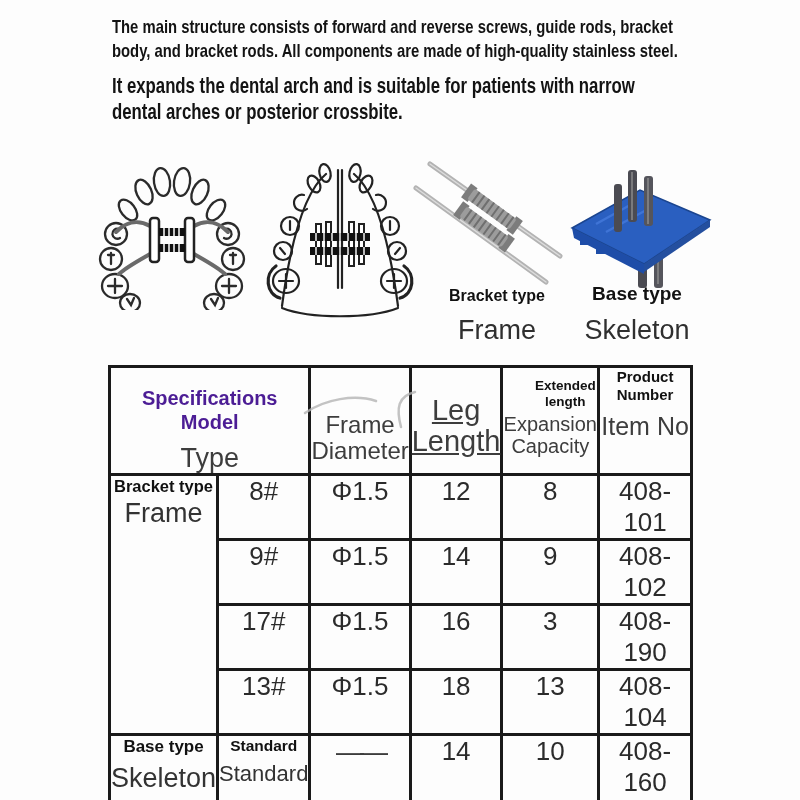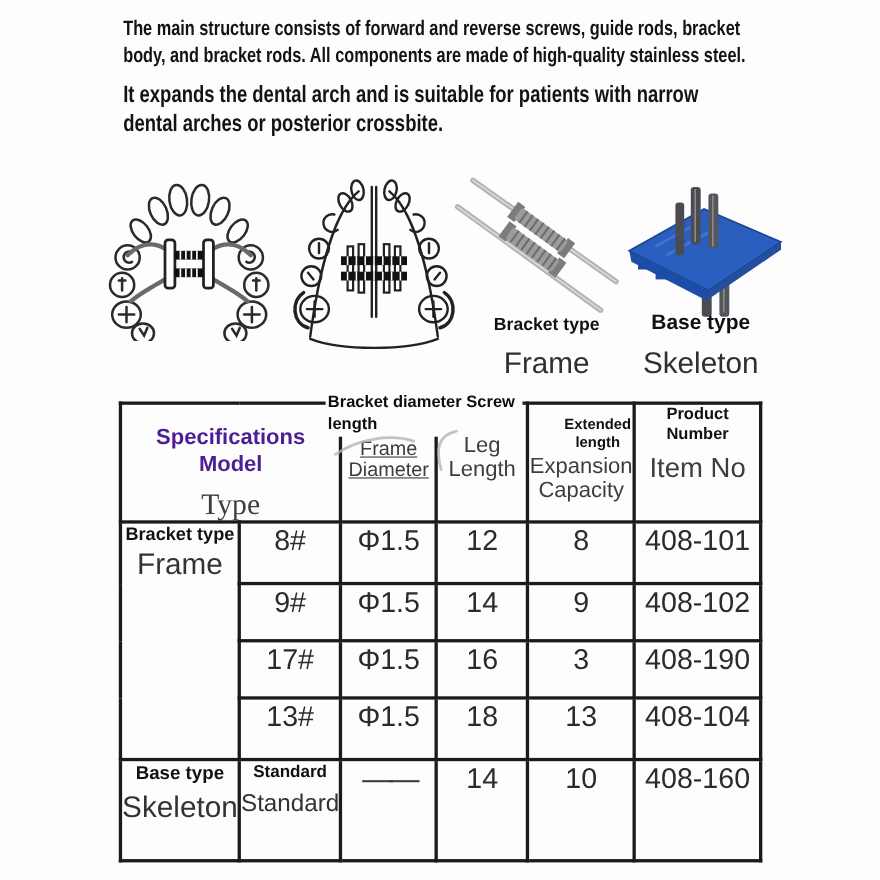--- a/index.html
+++ b/index.html
@@ -25,23 +25,23 @@
   .figname{color:#2f2f2f;text-align:center;font-size:27px;}
 
   
   .tblwrap{left:108px;top:365px;width:585px;}
   table.spec{border-collapse:collapse;table-layout:fixed;background:transparent;}
   table.spec td{border:3px solid #1a1a1a;padding:0;vertical-align:top;text-align:center;overflow:visible;}
   .h-top{font-weight:bold;font-size:15px;color:#111;line-height:1.2;}
   .h-top.purple{color:#4c1d95;font-size:20px;}
   .h-main{color:#3d3d3d;line-height:1.08;}
   .c-type .h-top{margin-top:18px;}
-  .c-type .h-main{font-size:27px;margin-top:10px;font-family:Liberation Serif, serif;}
-  .c-diam .h-main{font-size:18px;margin-top:31px;text-decoration:underline;}
-  .c-leg .h-main{font-size:20px;margin-top:27px;}
+  .c-type .h-main{font-size:27px;margin-top:10px;}
+  .c-diam .h-main{font-size:24px;margin-top:44px;}
+  .c-leg .h-main{font-size:29px;margin-top:27px;text-decoration:underline;}
   .c-ext .h-top{margin-top:10px;font-size:13.5px;margin-left:30px;}
   .c-ext .h-main{font-size:20px;margin-top:4px;}
   .c-item .h-top{}
   .c-item .h-main{font-size:25px;margin-top:9px;}
   td.d{vertical-align:middle;font-size:26px;color:#2b2b2b;}
   td.dash{font-size:28px;color:#3c3c3c;letter-spacing:-4px;}
   td.group-cell{vertical-align:bottom;}
   .g-top{font-weight:bold;font-size:16.5px;color:#111;line-height:1.3;}
   .g-main{font-size:27px;color:#333;line-height:1.15;}
   .group-frame .g-block{padding-bottom:18px;}
@@ -182,21 +182,20 @@
     <rect x="62" y="2" width="9" height="52" rx="3" fill="#4b4b52"></rect>
     <rect x="78" y="8" width="9" height="50" rx="3" fill="#55555c"></rect>
     <rect x="48" y="16" width="8" height="48" rx="3" fill="#4b4b52"></rect>
     <path d="M66,4 v48 M82,10 v46" stroke="#8a8a8a" stroke-width="1.5"></path>
   </svg>
 </div>
 <div class="abs figlabel" style="left:567px;top:283px;width:140px;font-size:19px;">Base type</div>
 <div class="abs figname" style="left:567px;top:315px;width:140px;">Skeleton</div>
 
 <div class="abs tblwrap" style="position:absolute;">
-  <div class="abs overlay-label">Bracket diameter Screw length</div>
   <table class="spec">
     <colgroup>
       <col style="width:104px">
         <col style="width:83px">
         <col style="width:88px">
       <col style="width:85px">
         <col style="width:97px">
         <col style="width:120px">
     </colgroup>
     <tbody>

